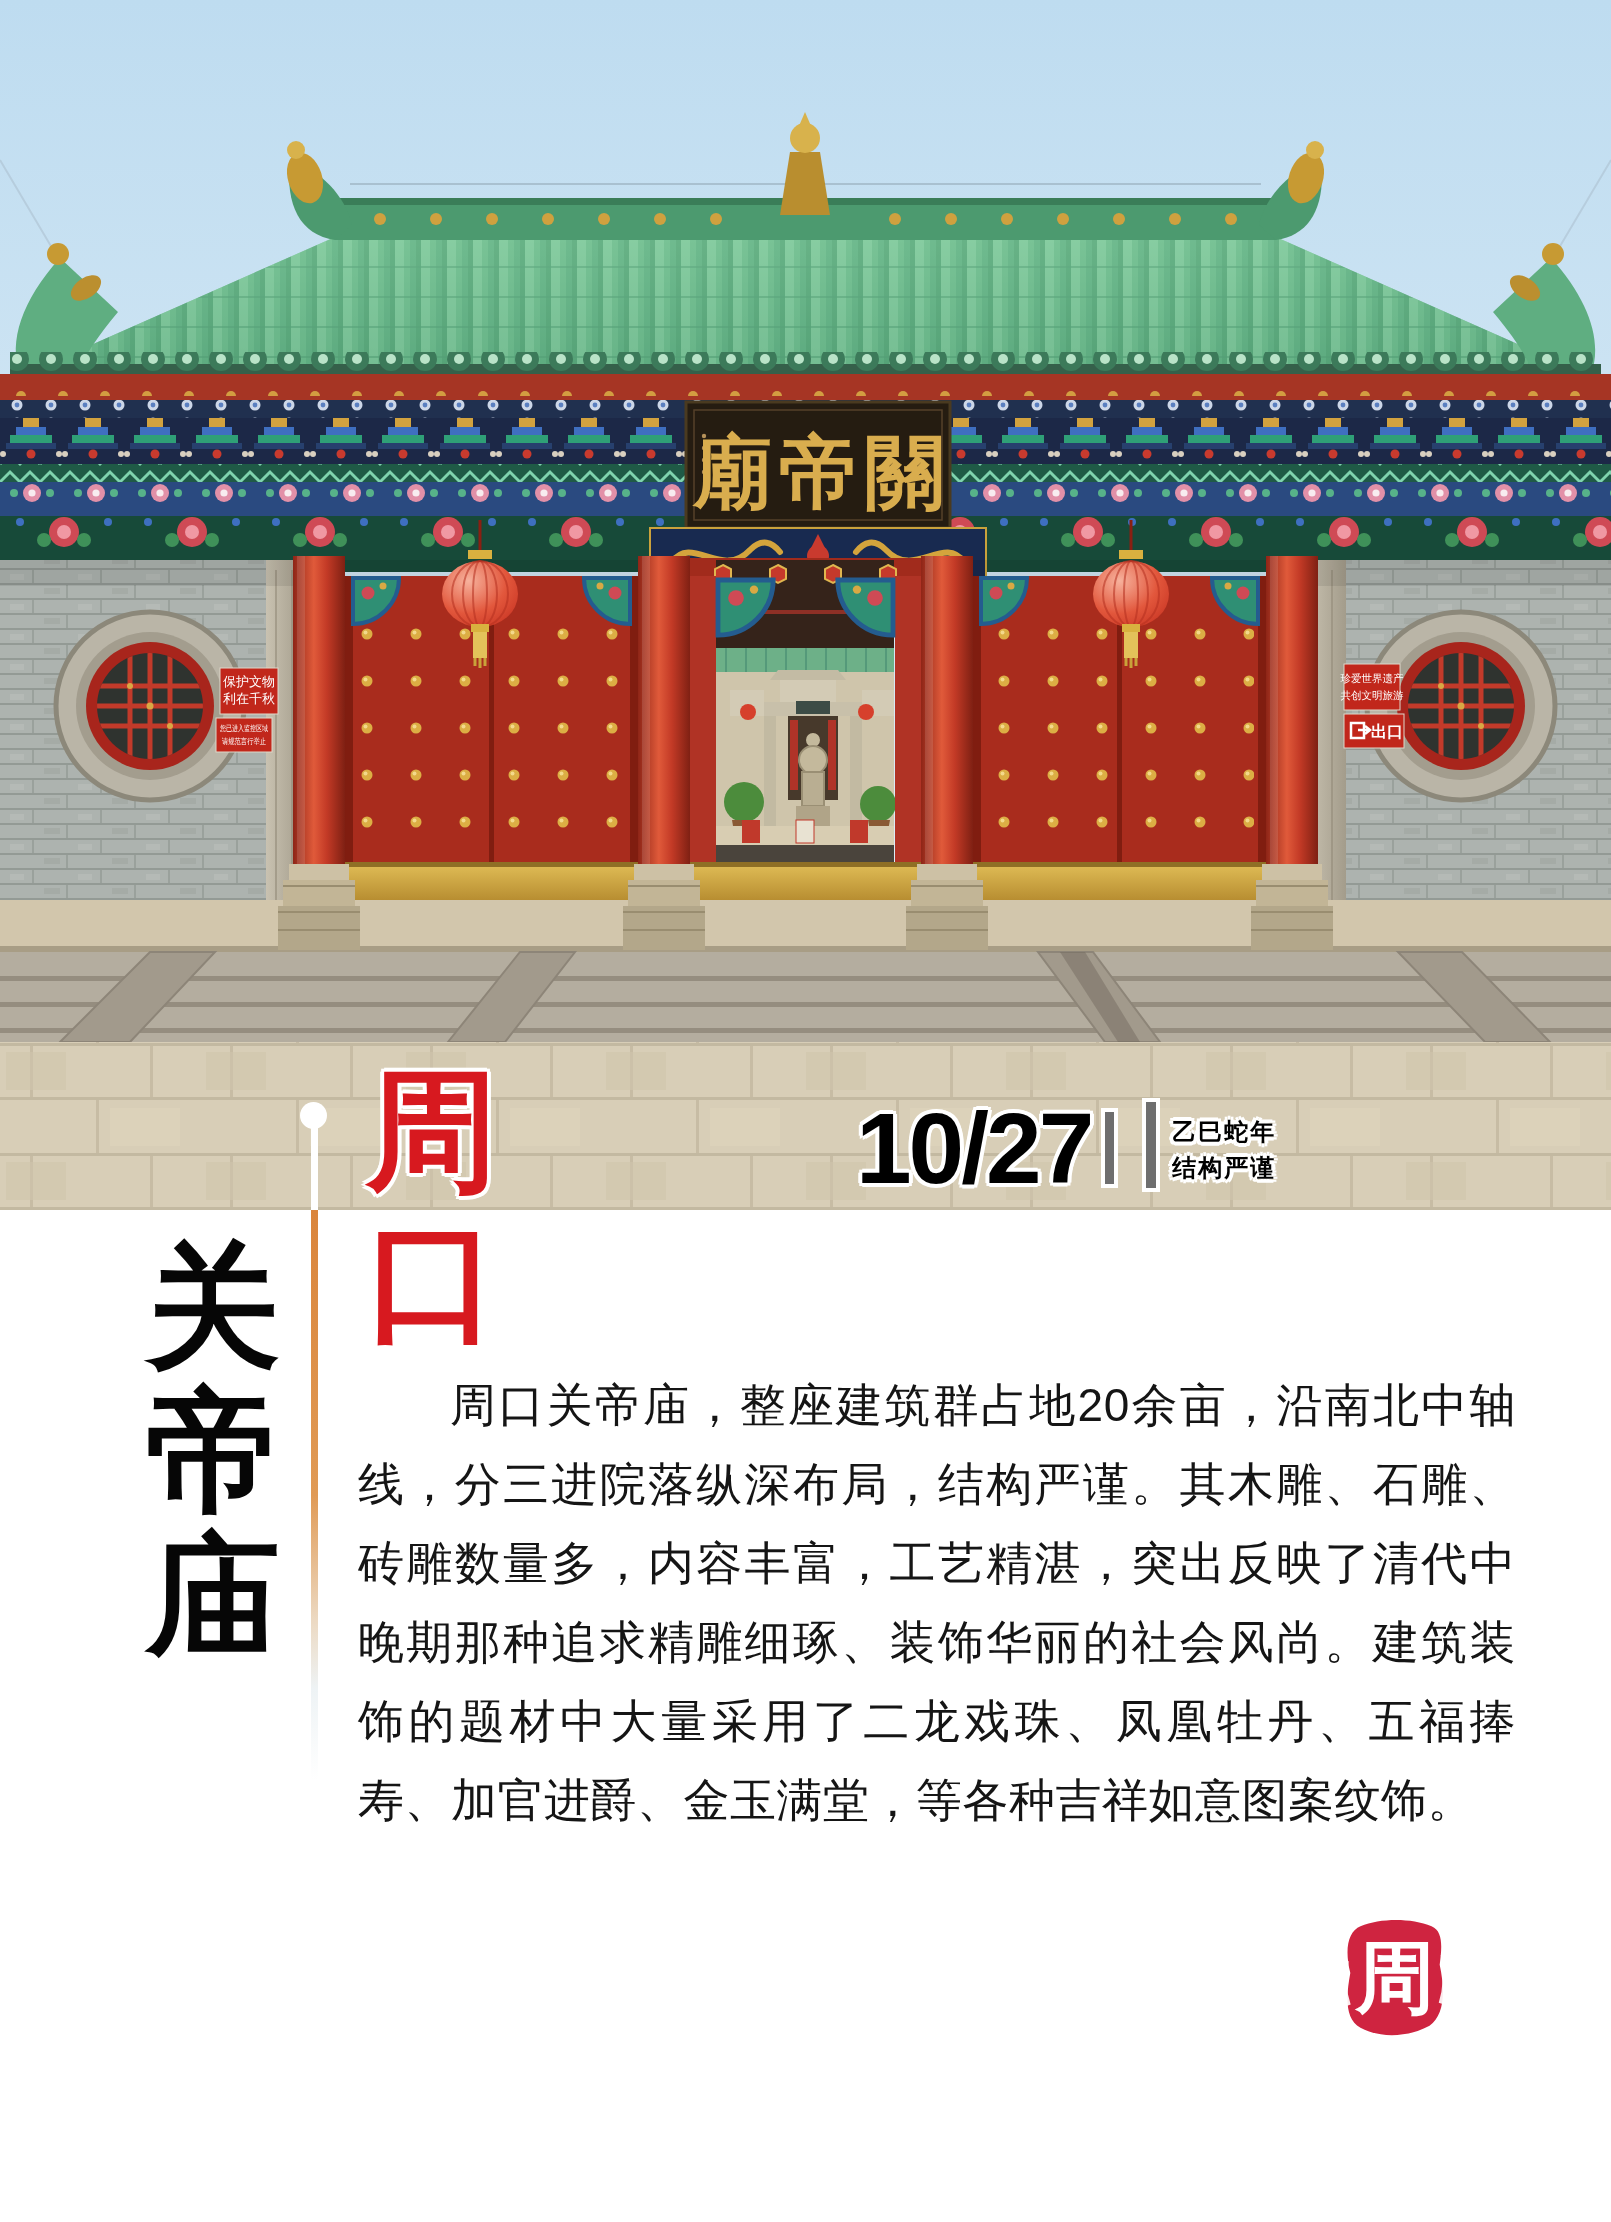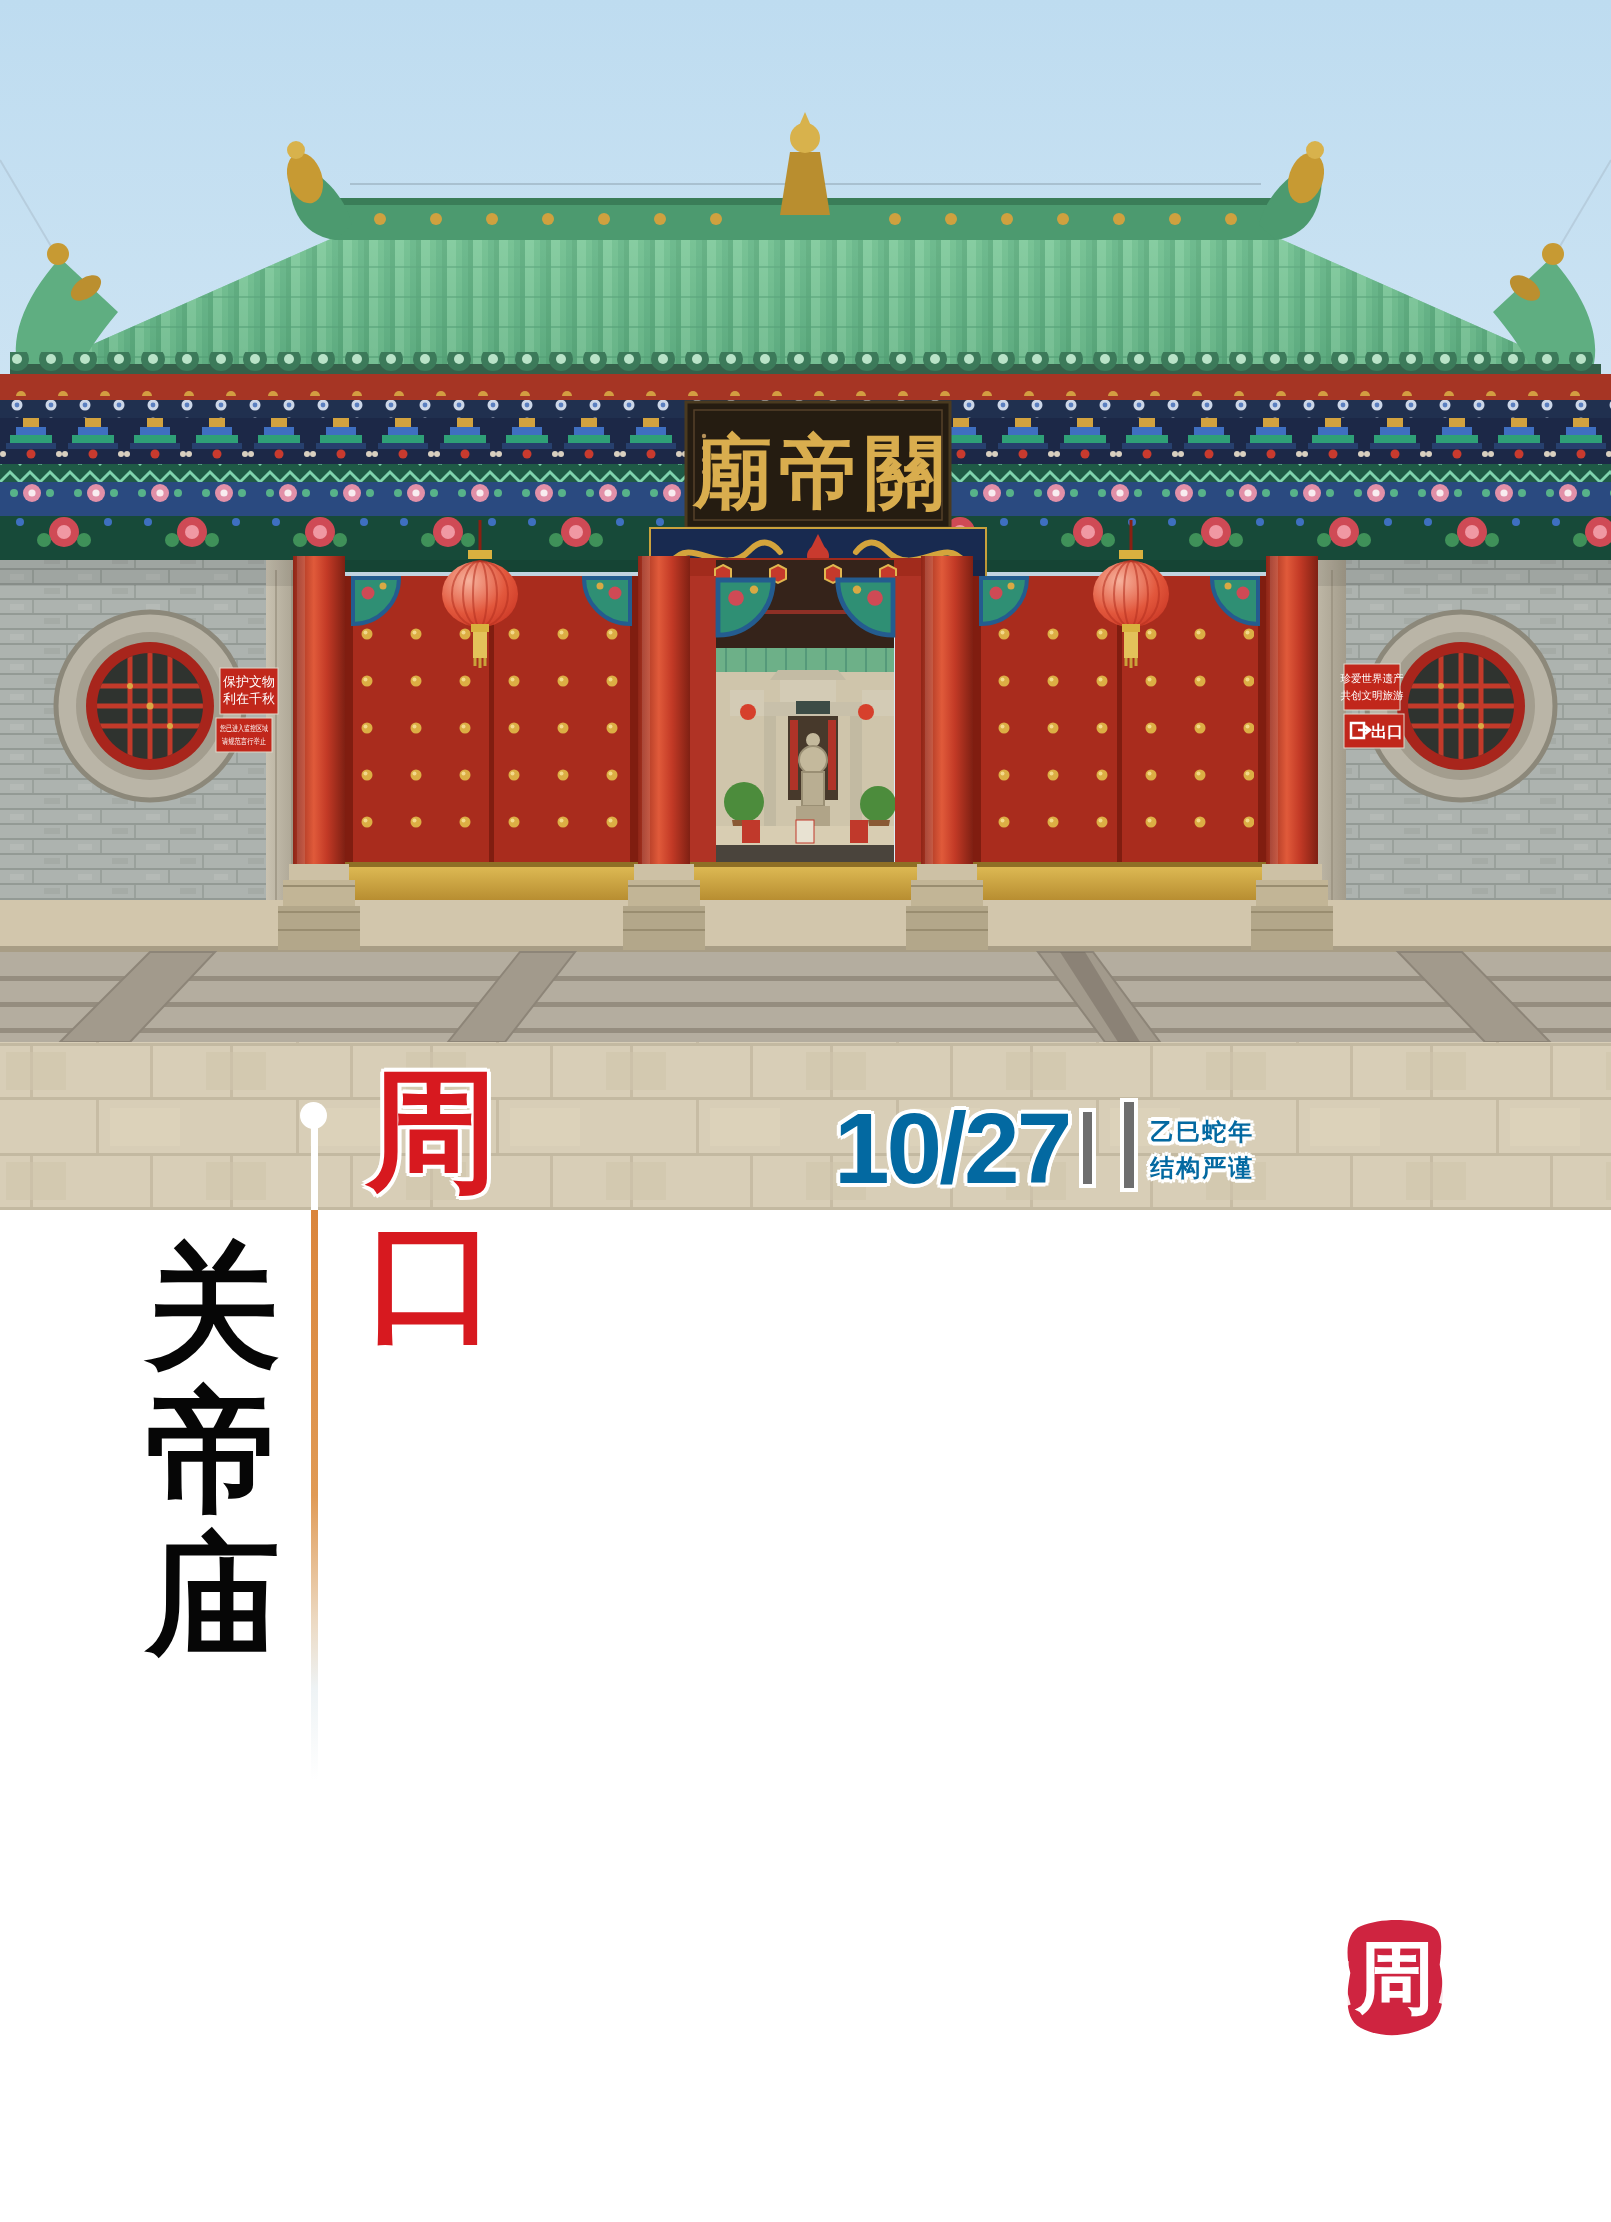--- a/index.html
+++ b/index.html
@@ -6,22 +6,22 @@
   .page{position:relative;width:1611px;height:2222px;background:#ffffff;overflow:hidden;
         font-family:"Liberation Sans","DejaVu Sans",sans-serif;}
   .photo-wrap{position:absolute;left:0;top:0;width:1611px;height:1210px;}
   .photo-wrap svg{display:block;}
 
   
   .ow{text-shadow:4px 0 0 #fff,-4px 0 0 #fff,0 4px 0 #fff,0 -4px 0 #fff,
       3px 3px 0 #fff,-3px -3px 0 #fff,3px -3px 0 #fff,-3px 3px 0 #fff;}
 
   
-  .dateline{position:absolute;left:834px;top:1094px;height:94px;display:flex;align-items:flex-end;
-            color:#0369a1;white-space:nowrap;}
+  .dateline{position:absolute;left:856px;top:1094px;height:94px;display:flex;align-items:flex-end;
+            color:#000000;white-space:nowrap;}
   .d-date{font-size:100px;line-height:.8;font-weight:800;letter-spacing:-3px;}
   .d-bar{width:9px;height:72px;background:#6e6e6e;margin:0 18px 4px 14px;box-shadow:0 0 0 4px #fff;}
   .d-bar.tall{width:10px;height:86px;margin:0 16px 0 14px;}
   .d-week{font-size:80px;line-height:.95;font-weight:800;letter-spacing:2px;}
   .d-lunar{font-size:24px;line-height:36px;font-weight:700;letter-spacing:2px;margin-bottom:2px;}
 
   
   .v-title{position:absolute;display:flex;flex-direction:column;align-items:center;
            font-family:"Liberation Serif","DejaVu Serif",serif;font-weight:700;}
   .city{left:366px;top:1058px;font-size:132px;line-height:150px;color:#d7191f;}
@@ -434,20 +434,21 @@
   <div class="v-title city ow">
     <span>周</span>
     <span>口</span>
   </div>
   <div class="v-title site">
     <span>关</span>
     <span>帝</span>
     <span>庙</span>
   </div>
 
+  <p class="article">周口关帝庙，整座建筑群占地20余亩，沿南北中轴线，分三进院落纵深布局，结构严谨。其木雕、石雕、砖雕数量多，内容丰富，工艺精湛，突出反映了清代中晚期那种追求精雕细琢、装饰华丽的社会风尚。建筑装饰的题材中大量采用了二龙戏珠、凤凰牡丹、五福捧寿、加官进爵、金玉满堂，等各种吉祥如意图案纹饰。</p>
 
   <svg class="seal" viewBox="0 0 116 128">
     <path d="M24,12 C44,4 74,4 94,12 C106,17 104,34 102,50 C108,78 106,100 92,110 C70,122 42,122 24,112 C8,103 10,80 14,58 C8,34 12,17 24,12 Z" fill="#cf2440"></path>
     <path d="M10,46 C7,60 7,76 12,90" stroke="#ffffff" stroke-width="5" fill="none" opacity="0.9"></path>
     <path d="M105,40 C108,56 108,72 103,88" stroke="#ffffff" stroke-width="4" fill="none" opacity="0.9"></path>
     <text x="58" y="90" text-anchor="middle" font-size="78" font-weight="700" fill="#ffffff" font-family="'Liberation Serif','DejaVu Serif',serif">周</text>
   </svg>
 
 </div>
 

